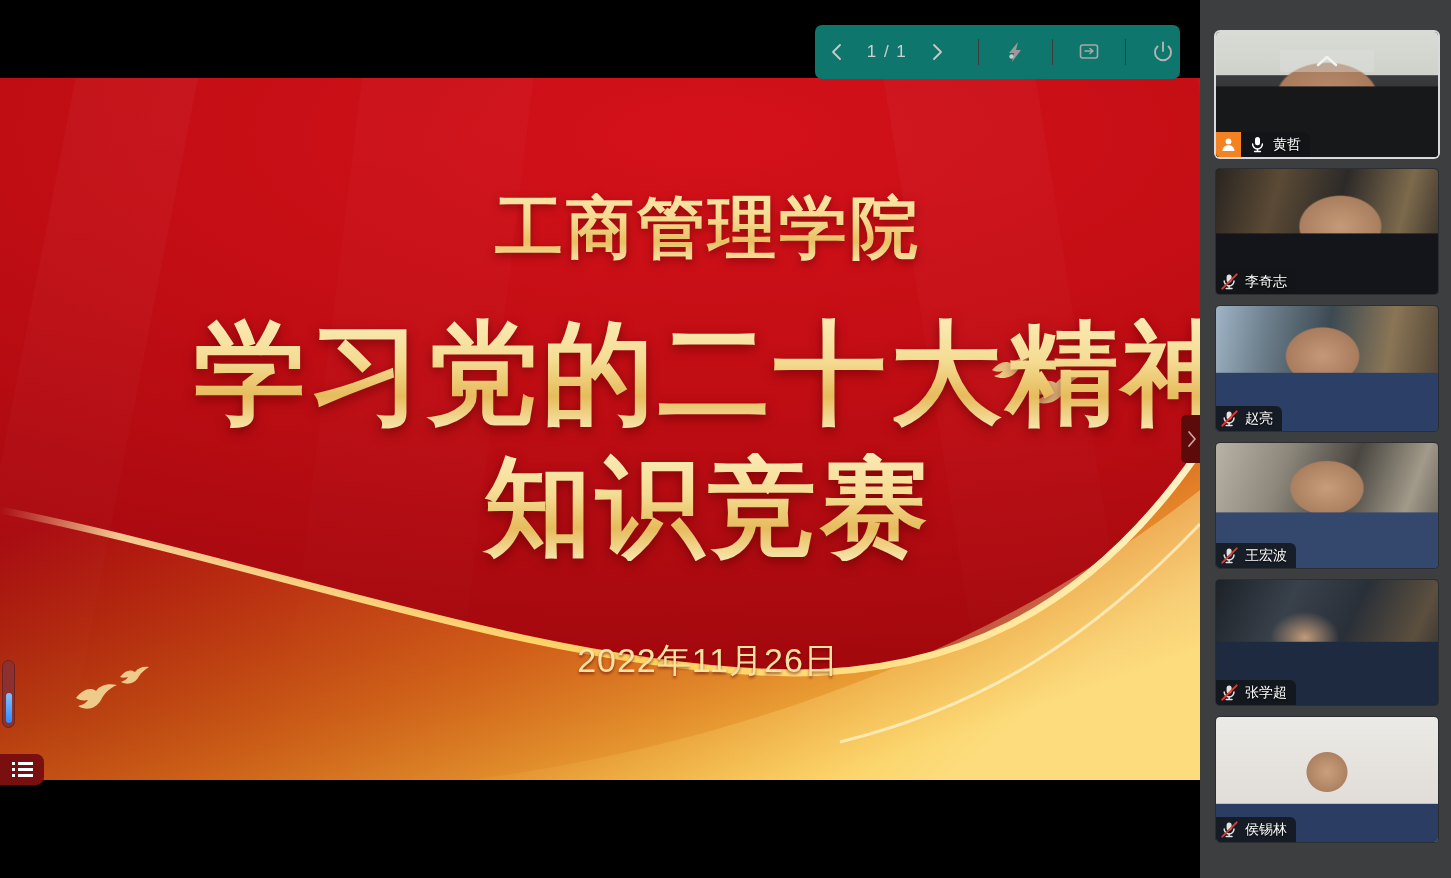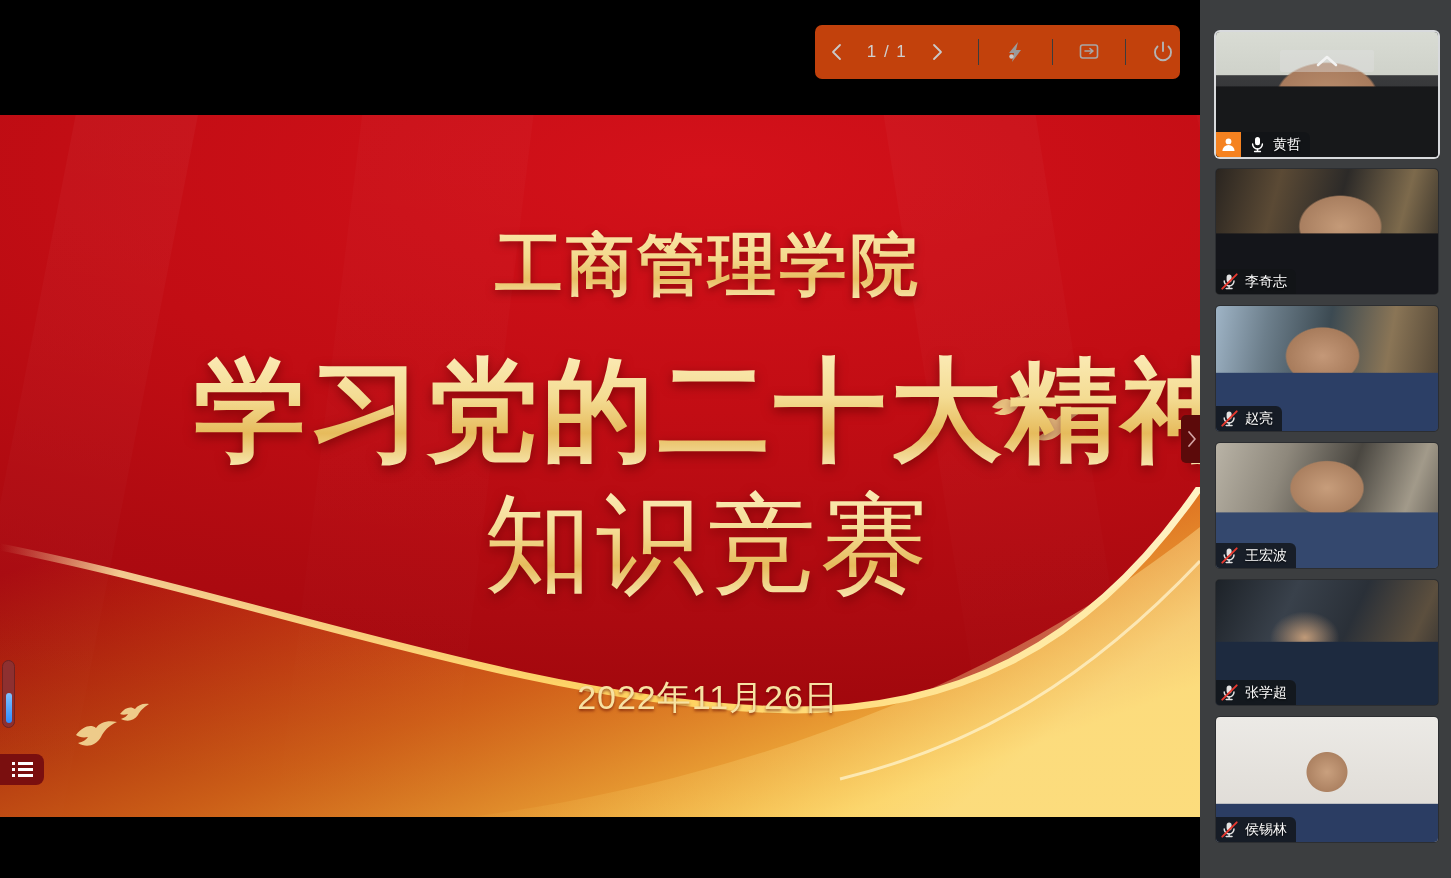--- a/index.html
+++ b/index.html
@@ -9,21 +9,20 @@
   #app { position:relative; width:1451px; height:878px; background:#000; }
 
   
   #stage { position:absolute; left:0; top:0; width:1200px; height:878px; background:#000; }
 
   #slide {
     position:absolute; left:0; top:78px; width:1416px; height:702px;
     overflow:hidden;
     background:
       radial-gradient(120% 90% at 50% 8%, #d4111a 0%, #c20d14 38%, #ab0a10 72%, #970509 100%);
-    margin-top: 37px;
   }
   
   #slide .ray {
     position:absolute; background:linear-gradient(to bottom, rgba(255,255,255,.10), rgba(255,255,255,0));
     transform-origin:top center; pointer-events:none;
   }
   #slide .ray.r1 { left:6%;  top:-6%; width:120px; height:120%; transform:rotate(11deg);  opacity:.35; }
   #slide .ray.r2 { left:26%; top:-6%; width:170px; height:120%; transform:rotate(7deg);   opacity:.22; }
   #slide .ray.r3 { left:62%; top:-6%; width:150px; height:120%; transform:rotate(-9deg);  opacity:.28; }
   #slide .ray.r4 { left:84%; top:-6%; width:200px; height:120%; transform:rotate(-14deg); opacity:.20; }
@@ -43,37 +42,37 @@
   }
   #head1 {
     top:240px; font-size:112px; font-weight:700; letter-spacing:4px;
     background:linear-gradient(to bottom,#fbeab4 0%,#f4dc93 38%,#e6bb5c 70%,#f8e7ae 100%);
     -webkit-background-clip:text; background-clip:text; color:transparent;
     -webkit-text-fill-color:transparent;
     filter:drop-shadow(0 4px 6px rgba(90,0,0,.6));
     padding-left:16px;
   }
   #head2 {
-    top:375px; font-size:108px; font-weight:400; letter-spacing:4px;
+    top:375px; font-size:108px; font-weight:700; letter-spacing:4px;
     background:linear-gradient(to bottom,#fbeab4 0%,#f4dc93 38%,#e6bb5c 70%,#f8e7ae 100%);
     -webkit-background-clip:text; background-clip:text; color:transparent;
     -webkit-text-fill-color:transparent;
     filter:drop-shadow(0 4px 6px rgba(90,0,0,.6));
   }
   #sdate {
     top:565px; font-size:34px; font-weight:400; letter-spacing:1px;
     color:#f7e2a2; text-shadow:0 2px 3px rgba(90,0,0,.6);
   }
 
   .dove { position:absolute; pointer-events:none; }
 
   
   #toolbar {
     position:absolute; left:815px; top:25px; width:365px; height:54px;
-    background:#c2410c; border-radius:7px;
+    background:#0f766e; border-radius:7px;
     display:flex; align-items:center; gap:5px;
   }
   #toolbar .tb-grp { display:flex; align-items:center; }
   #toolbar .tb-btn {
     display:flex; align-items:center; justify-content:center;
     width:44px; height:44px; border-radius:5px; cursor:pointer;
   }
   #pageinfo {
     color:#cfcfcf; font-size:17px; min-width:56px; text-align:center;
     letter-spacing:1.5px; user-select:none;

